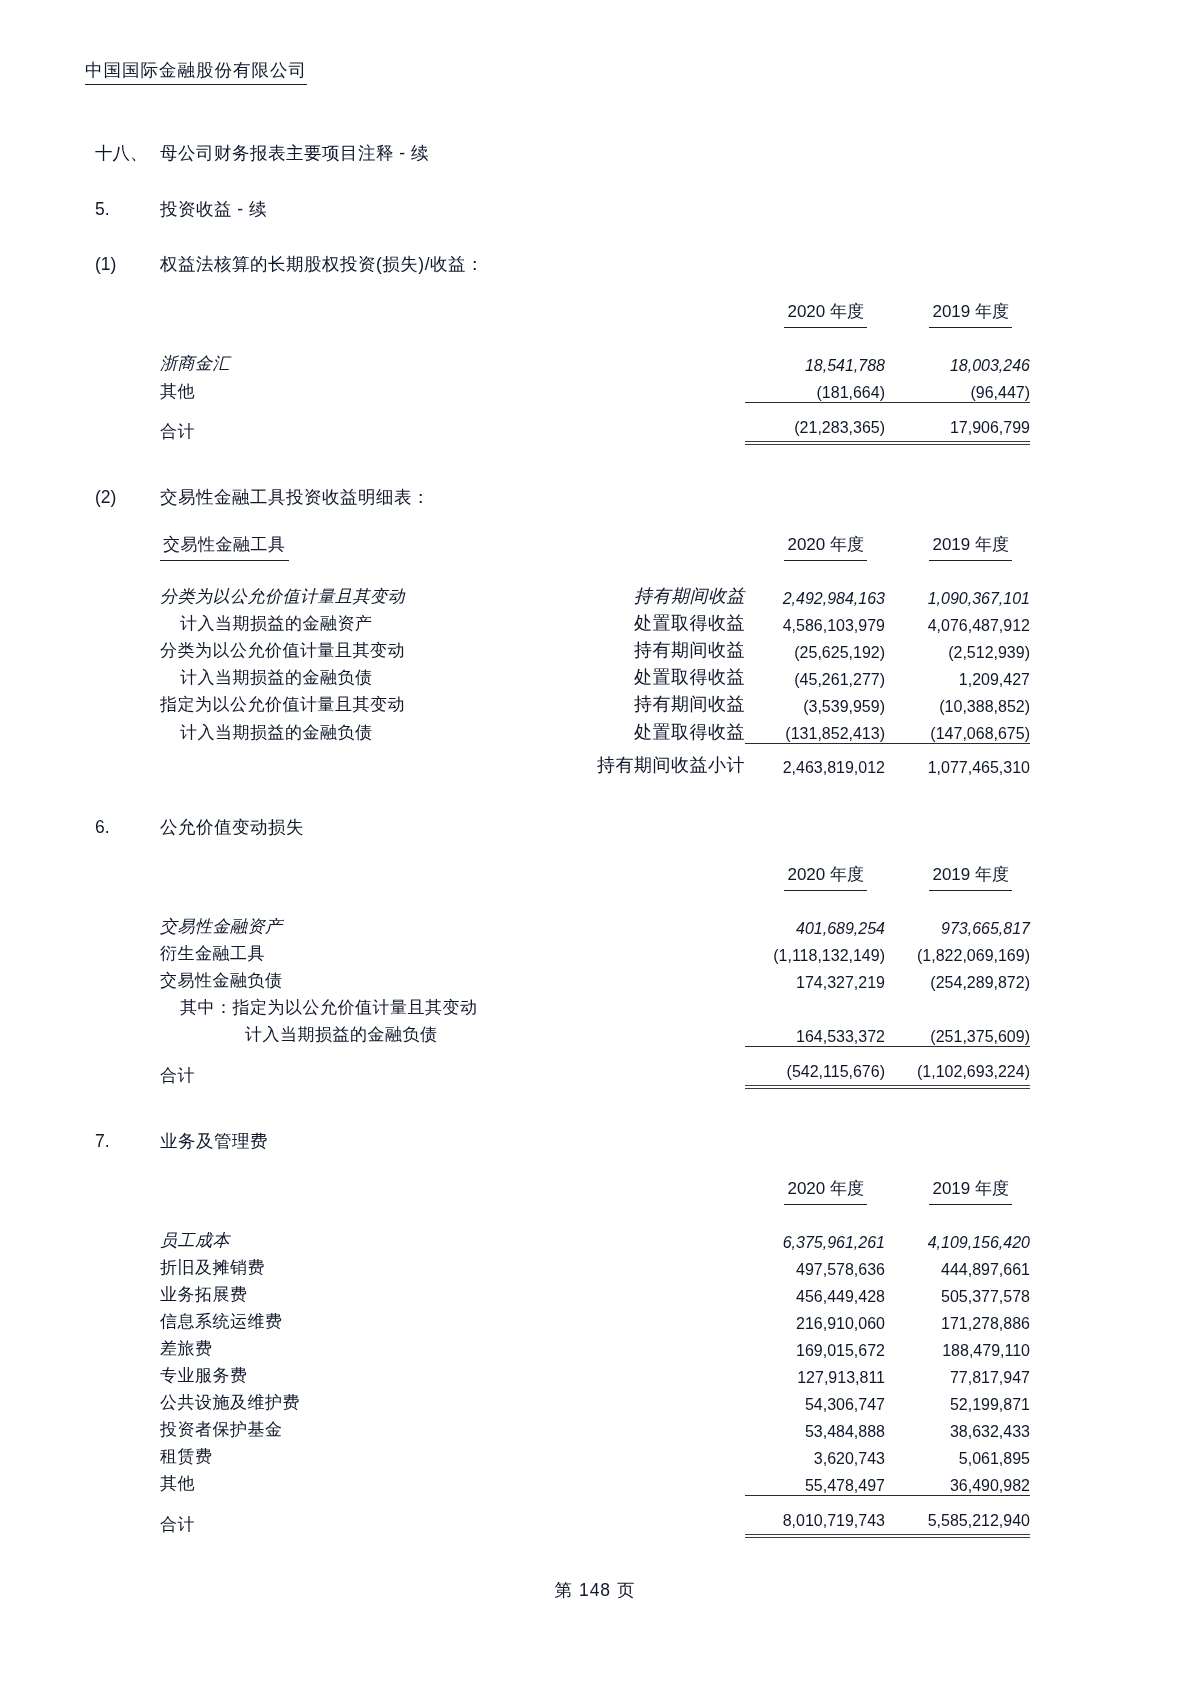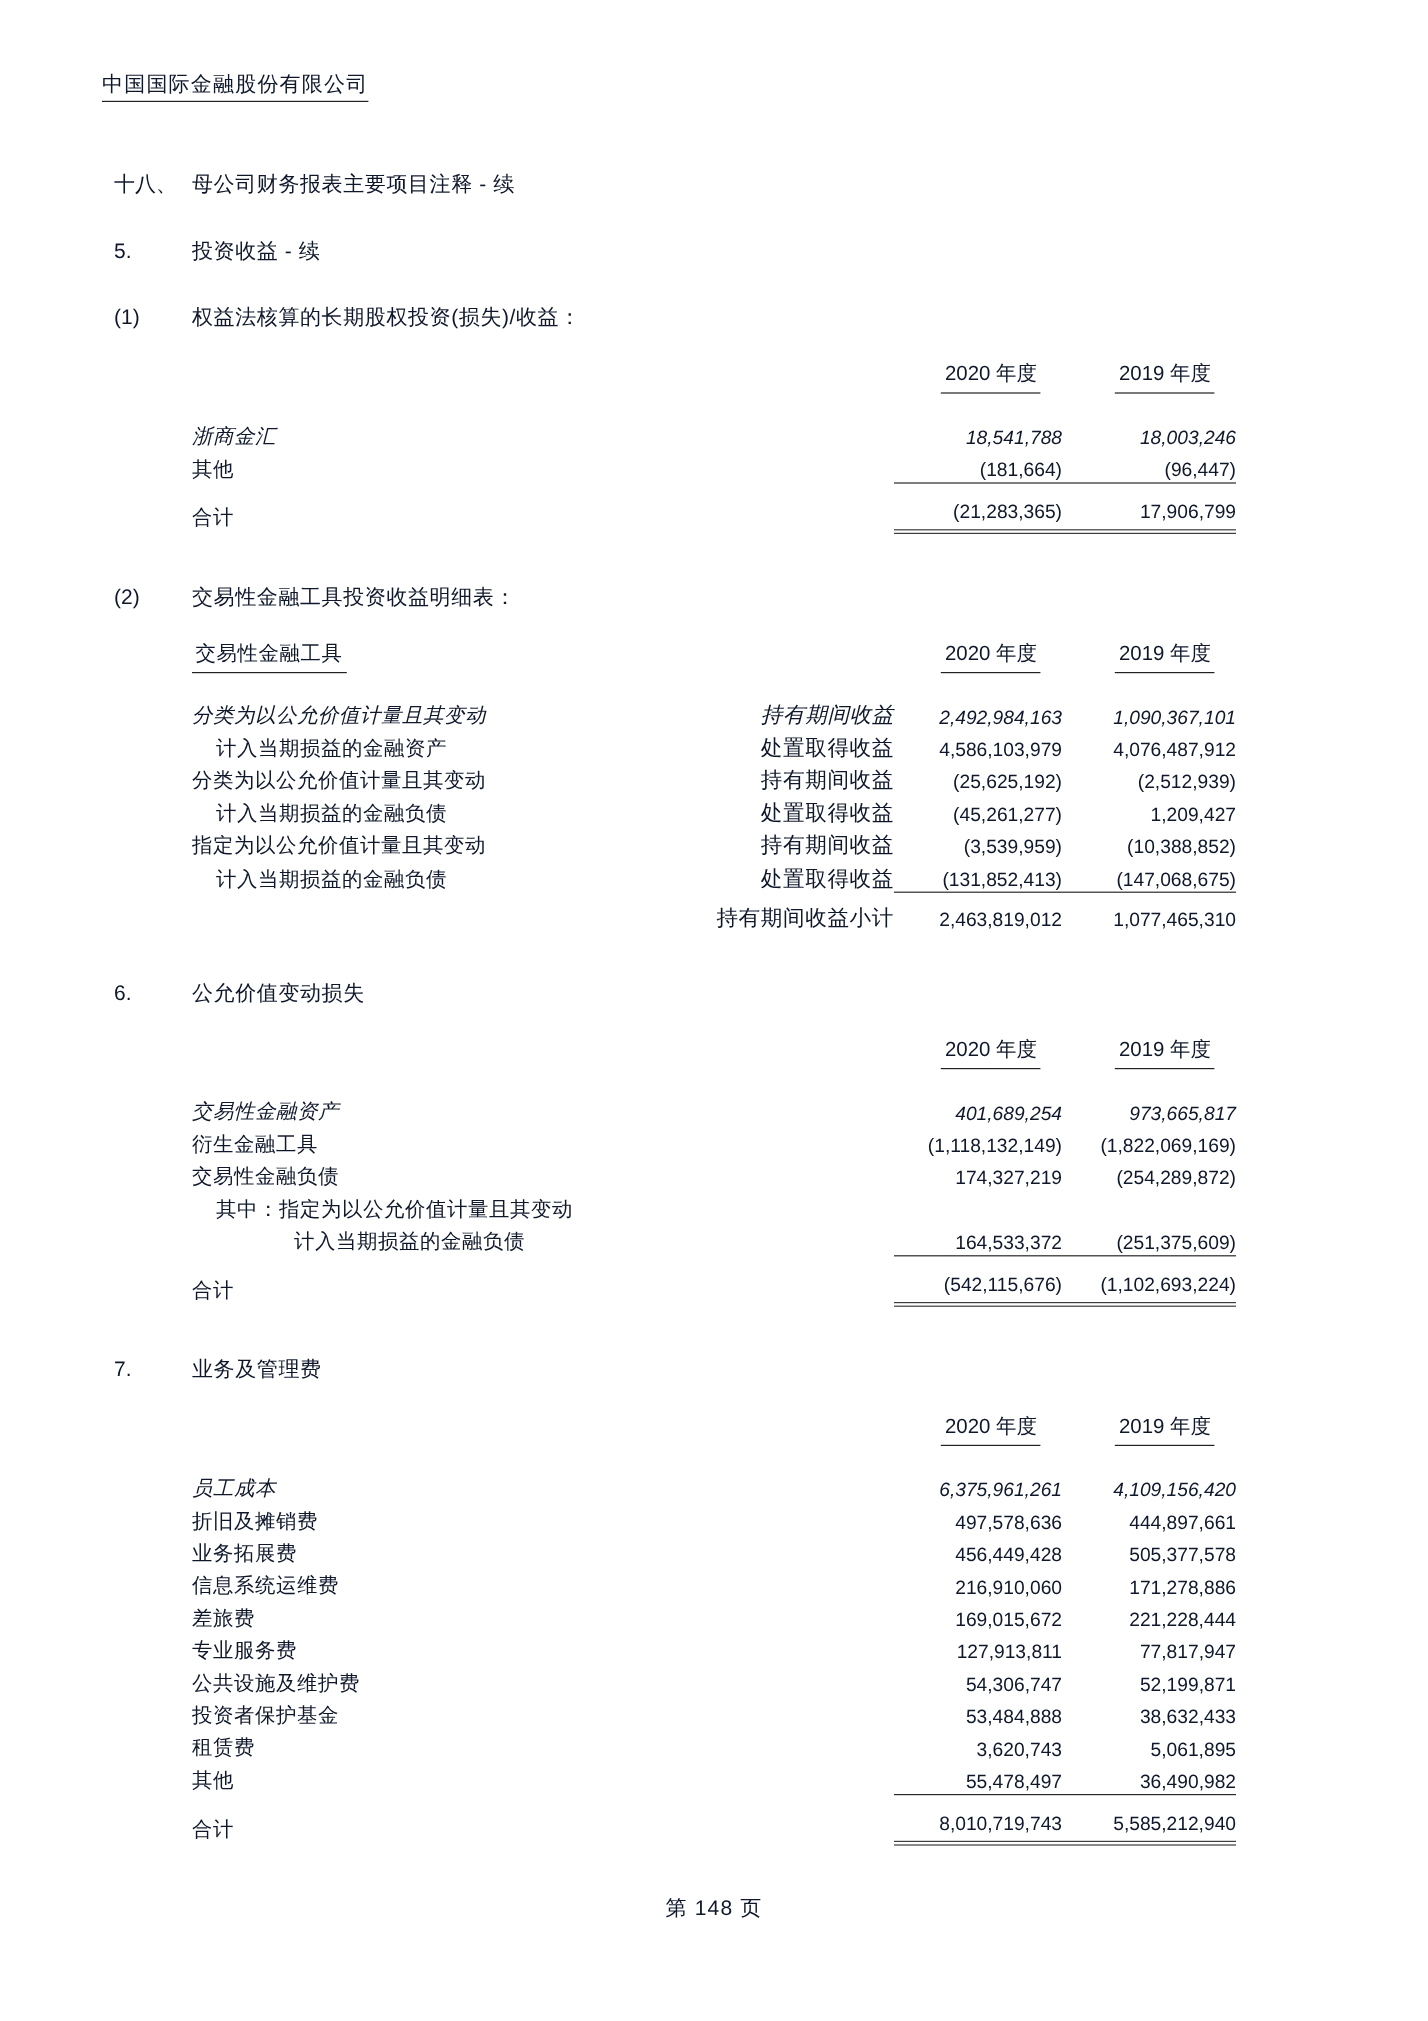--- a/index.html
+++ b/index.html
@@ -291,21 +291,21 @@
           <td class="val">505,377,578</td>
         </tr>
         <tr>
           <td class="lbl">信息系统运维费</td>
           <td class="val">216,910,060</td>
           <td class="val">171,278,886</td>
         </tr>
         <tr>
           <td class="lbl">差旅费</td>
           <td class="val">169,015,672</td>
-          <td class="val">221,228,444</td>
+          <td class="val">188,479,110</td>
         </tr>
         <tr>
           <td class="lbl">专业服务费</td>
           <td class="val">127,913,811</td>
           <td class="val">77,817,947</td>
         </tr>
         <tr>
           <td class="lbl">公共设施及维护费</td>
           <td class="val">54,306,747</td>
           <td class="val">52,199,871</td>

